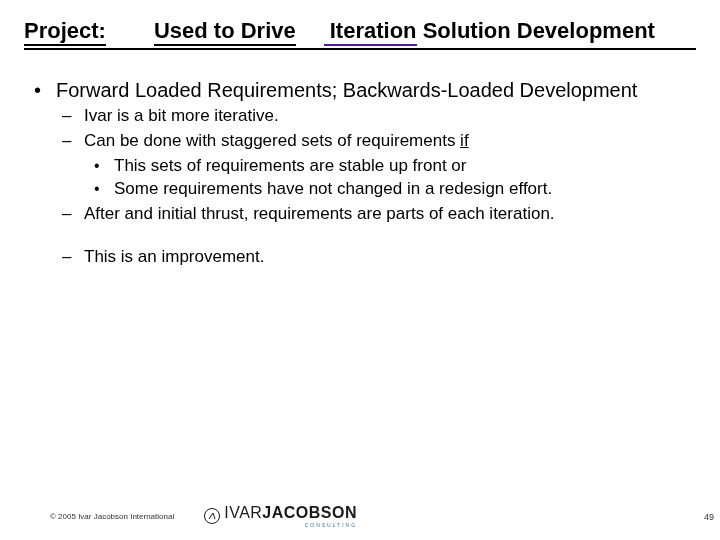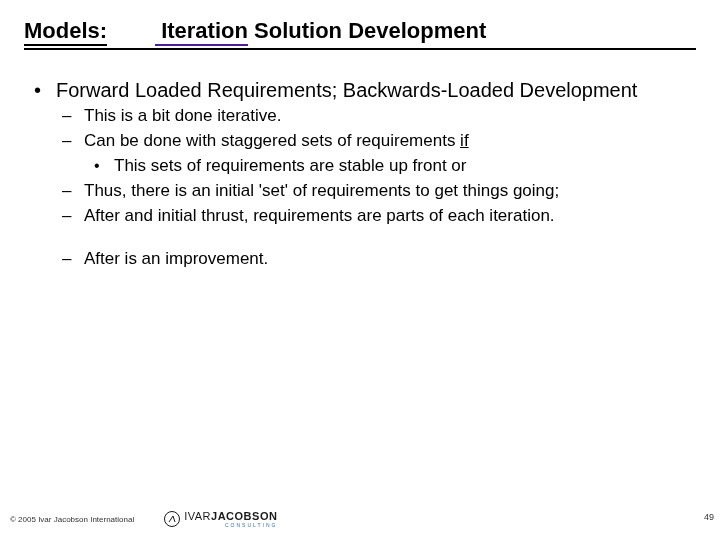--- a/index.html
+++ b/index.html
@@ -17,60 +17,61 @@
   ul.level1 > li::before { content: "•"; position: absolute; left: 0; top: 0; font-size: 20px; }
   ul.level2 { list-style: none; margin-top: 2px; }
   ul.level2 > li { position: relative; padding-left: 28px; font-size: 17px; line-height: 1.35; margin-bottom: 2px; }
   ul.level2 > li::before { content: "–"; position: absolute; left: 6px; top: 0; }
   ul.level3 { list-style: none; margin-top: 2px; }
   ul.level3 > li { position: relative; padding-left: 30px; font-size: 17px; line-height: 1.35; }
   ul.level3 > li::before { content: "•"; position: absolute; left: 10px; top: 0; font-size: 16px; }
   .gap { height: 16px; }
   .underline-if { text-decoration: underline; }
   .footer { position: absolute; left: 0; bottom: 12px; width: 720px; display: flex; align-items: center; padding: 0 10px; font-size: 8px; color: #333; }
-  .copyright { flex: 0 0 auto; margin-right: 30px; }
+  .copyright { flex: 0 0 auto; margin-right: 30px; margin-left: 40px; }
   .breadcrumb { flex: 1 1 auto; }
   .logo { flex: 0 0 auto; display: flex; align-items: center; gap: 4px; margin-right: 14px; }
-  .logo-name { font-size: 11px; letter-spacing: 0.5px; color: #1a1a1a; }
+  .logo-name { font-size: 16px; letter-spacing: 0.5px; color: #1a1a1a; }
   .logo-name .first { font-weight: 300; }
   .logo-name .last  { font-weight: 700; }
   .logo-sub { font-size: 5px; letter-spacing: 2px; color: #3a6fa8; text-align: right; }
   .logo-mark { width: 16px; height: 16px; }
   .page-no { position: absolute; right: 6px; bottom: 18px; font-size: 9px; color: #333; }
 </style>
 </head>
 <body>
 
 <div class="slide">
 
   <div class="title-row">
-    <span class="seg models">Models:</span>
+    <span class="seg models">Project:</span>
+    <span class="seg used">Used to Drive</span>
     <span class="seg iter">
       <span class="iter-underline">Iteration</span><span> Solution Development</span>
     </span>
   </div>
 
   <div class="content">
     <ul class="level1">
       <li>
         <span>Forward Loaded Requirements;  Backwards-Loaded Development</span>
         <ul class="level2">
-          <li>This is a bit done iterative.</li>
+          <li>Ivar is a bit more iterative.</li>
           <li>
             <span>Can be done with staggered sets of requirements </span><span class="underline-if">if</span>
             <ul class="level3">
               <li>This sets of requirements are stable up front or</li>
+              <li>Some requirements have not changed in a redesign effort.</li>
             </ul>
           </li>
-          <li>Thus, there is an initial 'set' of requirements to get things going;</li>
           <li>After and initial thrust, requirements are parts of each iteration.</li>
         </ul>
         <div class="gap"></div>
         <ul class="level2">
-          <li>After is an improvement.</li>
+          <li>This is an improvement.</li>
         </ul>
       </li>
     </ul>
   </div>
 
   <div class="footer">
     <div class="copyright">© 2005 Ivar Jacobson International</div>
     <div class="logo">
       <svg class="logo-mark" viewBox="0 0 32 32">
         <circle cx="16" cy="16" r="15" fill="none" stroke="#1a1a1a" stroke-width="2"></circle>

